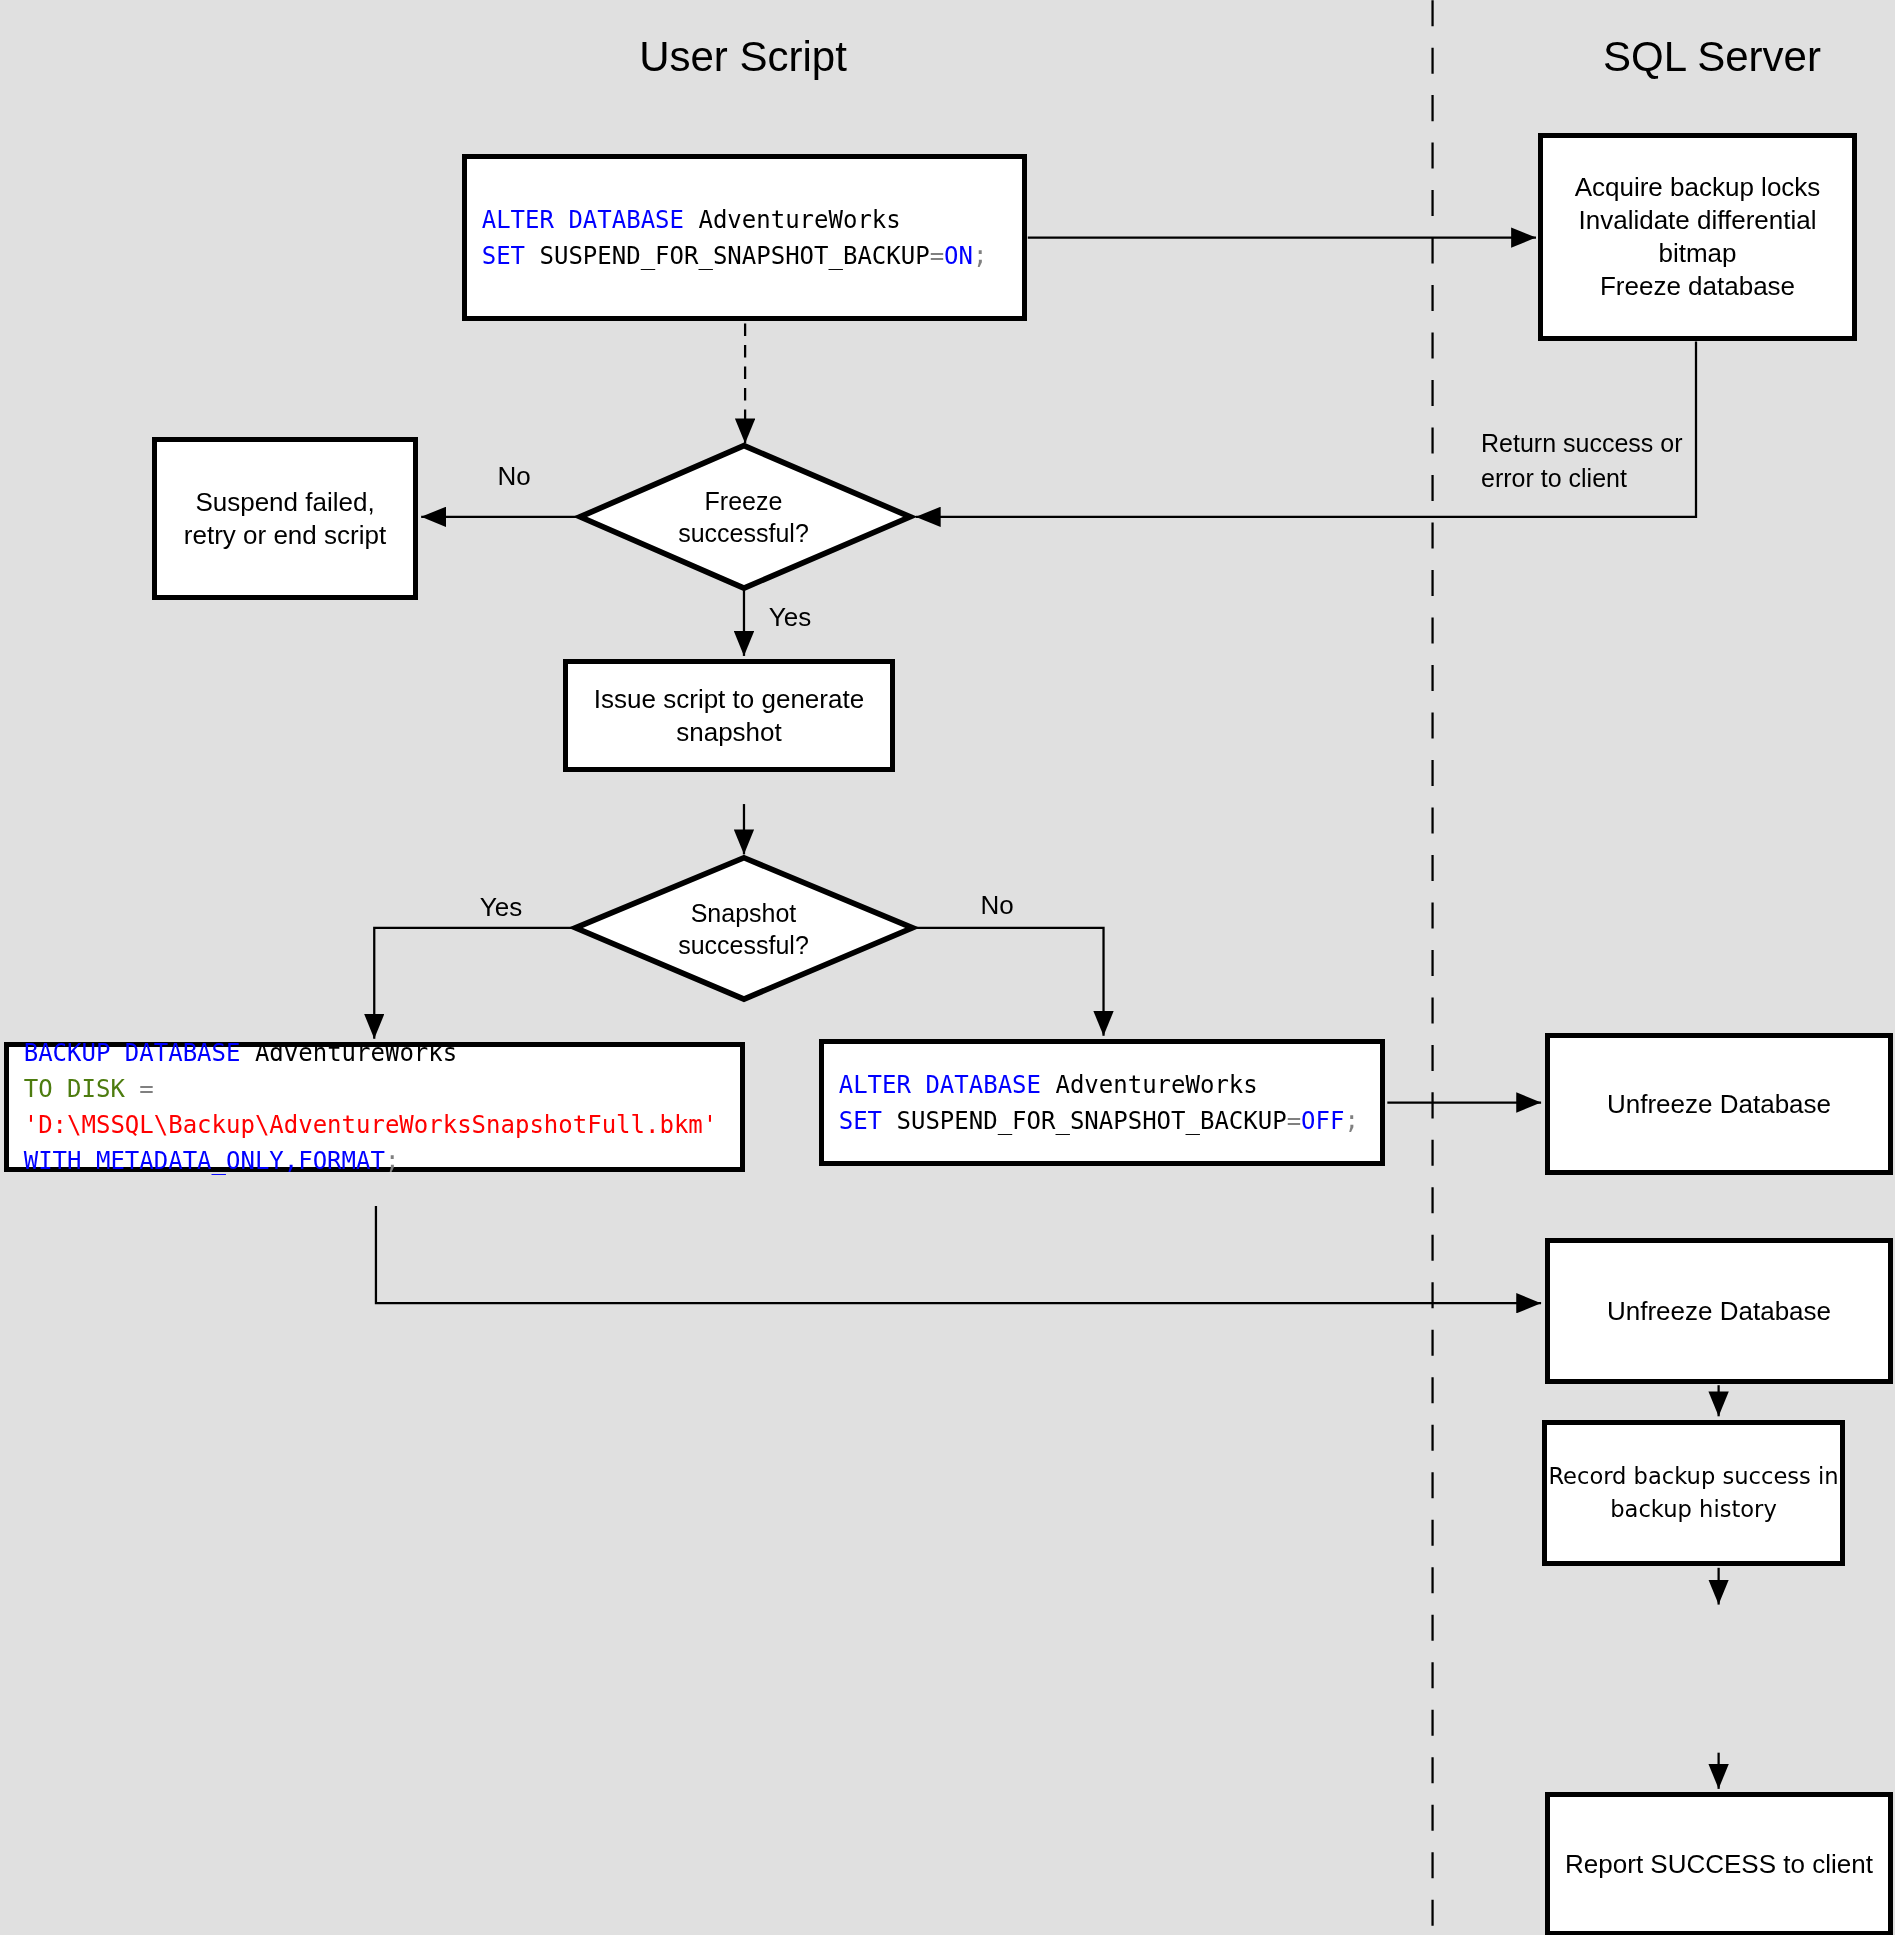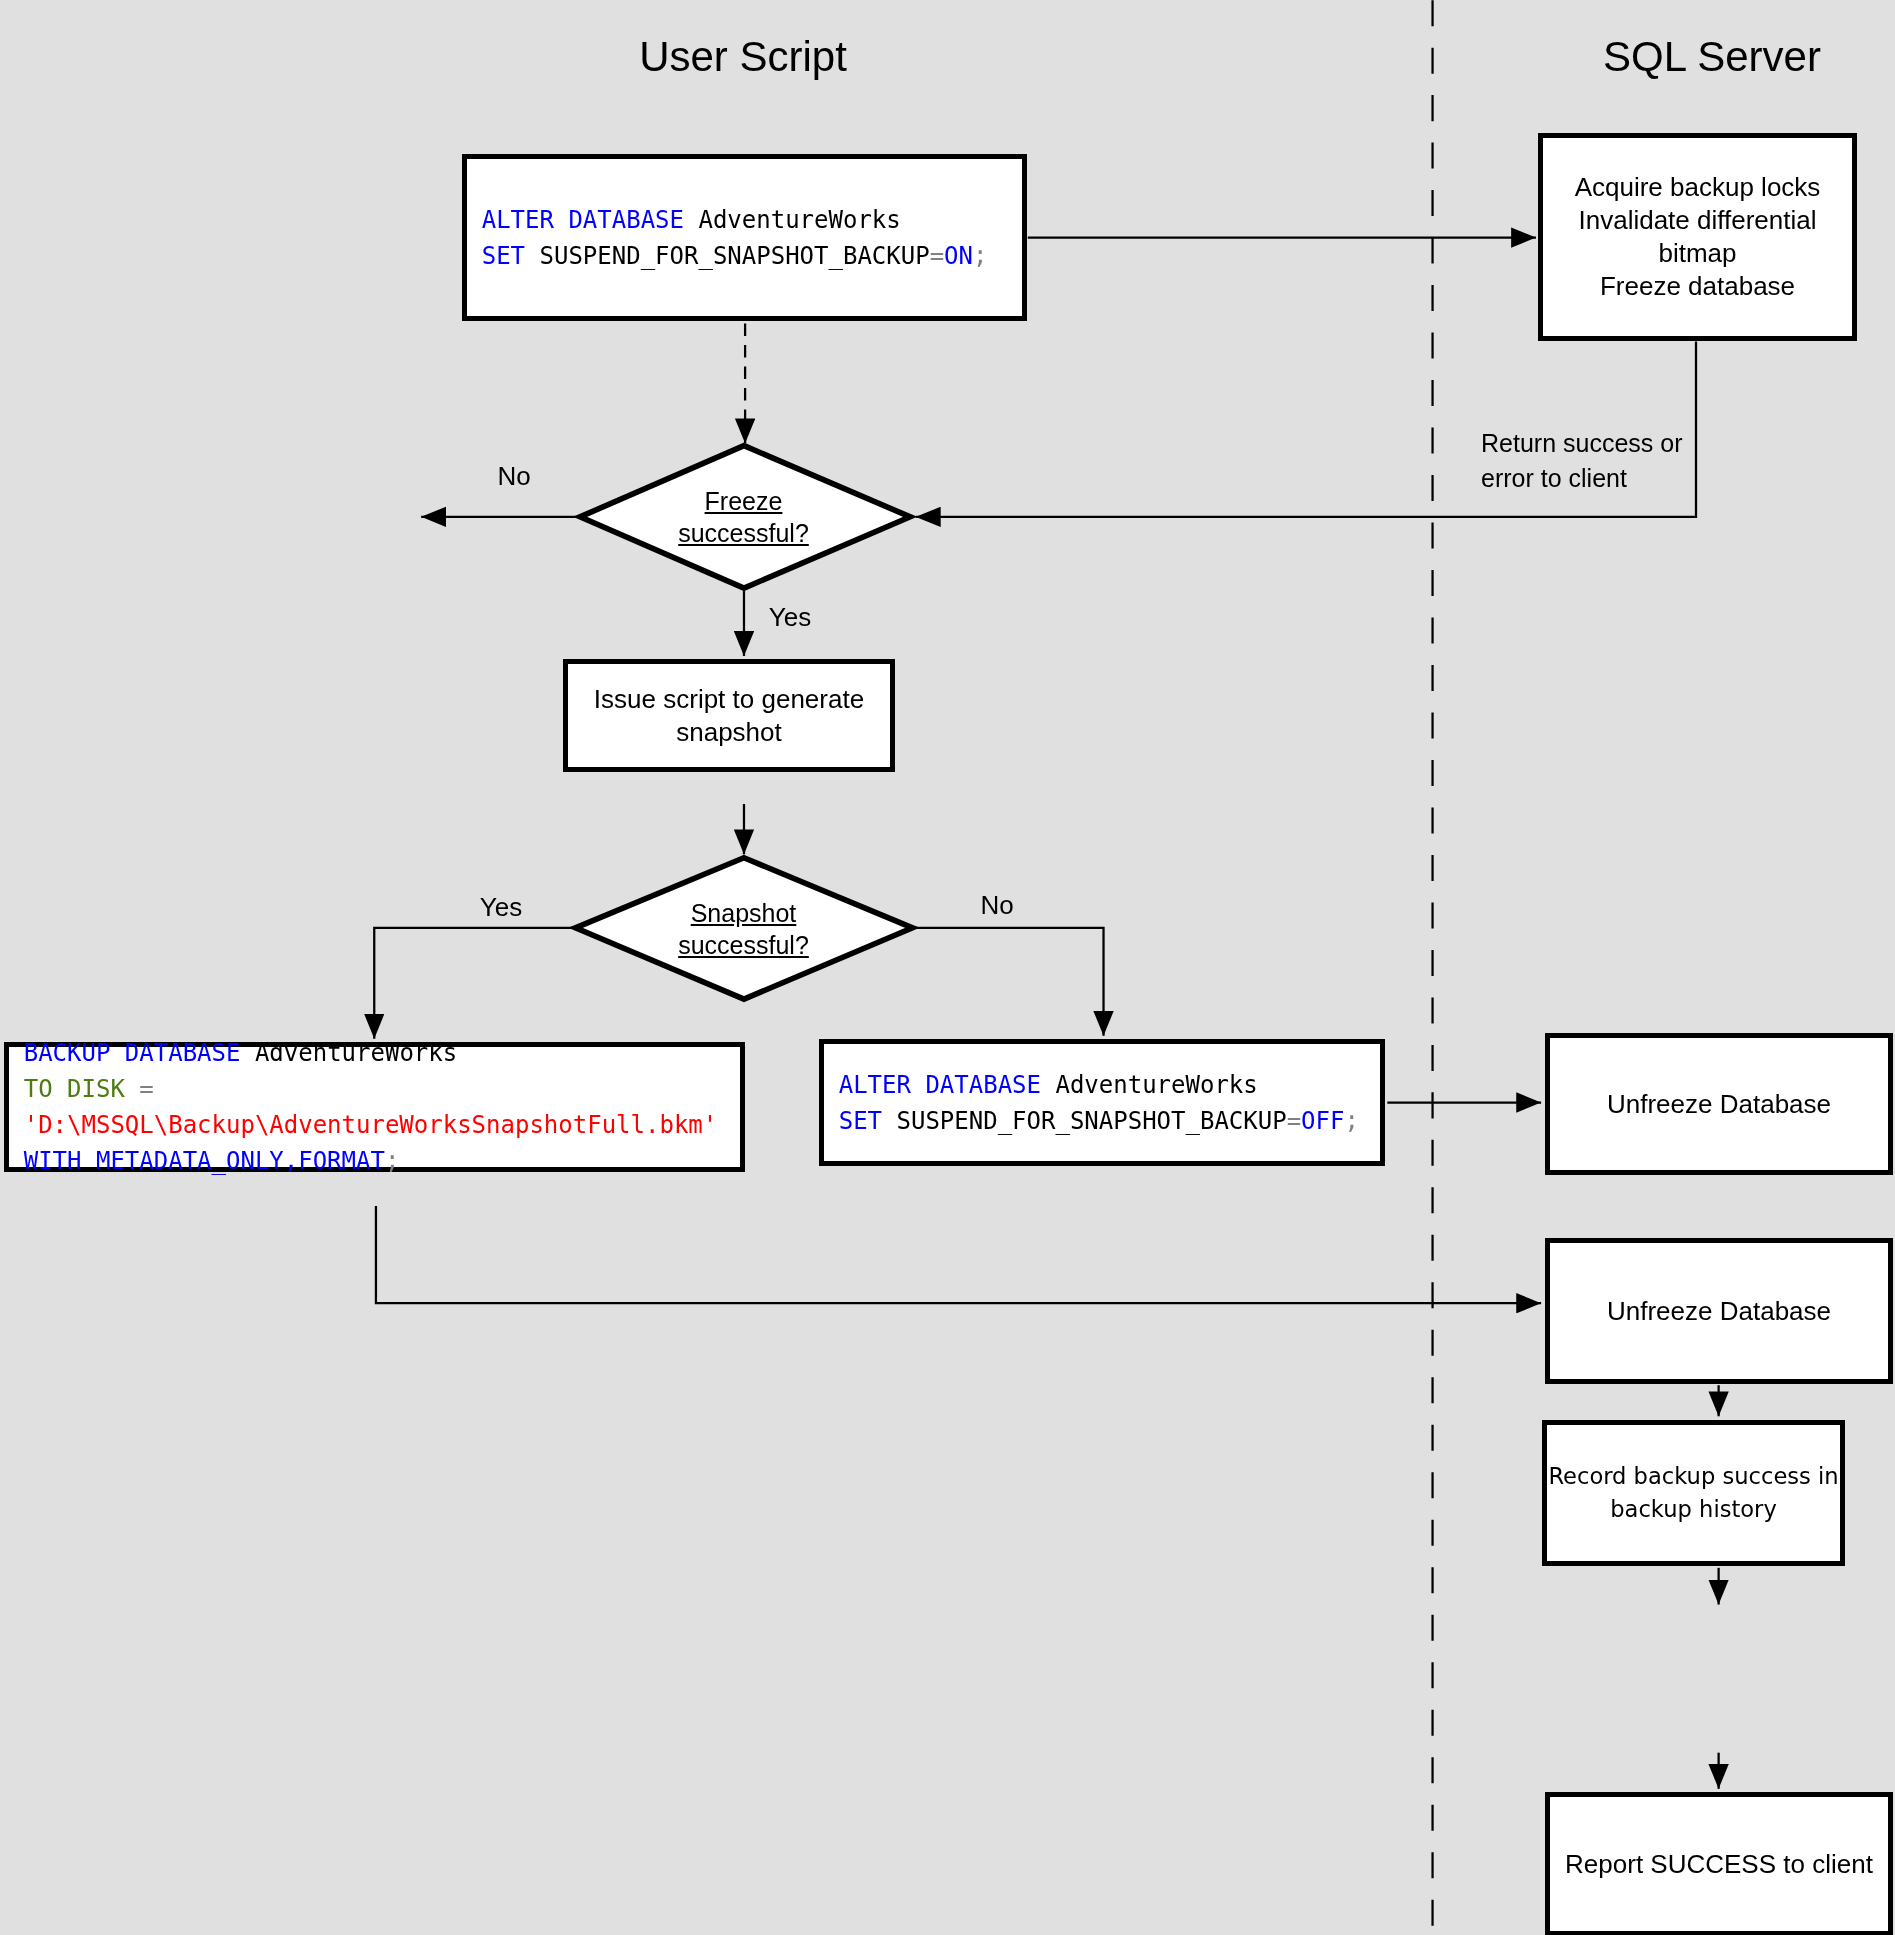--- a/index.html
+++ b/index.html
@@ -15,21 +15,21 @@
 
   .node{position:absolute;box-sizing:border-box;background:#fff;border:5.7px solid #000;
         display:flex;flex-direction:column;justify-content:center;}
   .pbox{align-items:center;text-align:center;}
   .pbox .ln{font-size:26px;line-height:33px;white-space:nowrap;}
   .wide .ln{font-family:"DejaVu Sans",sans-serif;font-size:22.6px;line-height:33px;}
   .code-box{align-items:flex-start;padding-left:14.7px;}
   .code-box .cln{font-family:"DejaVu Sans Mono",monospace;font-size:24px;line-height:36px;white-space:pre;}
 
   .dtext{position:absolute;display:flex;flex-direction:column;align-items:center;text-align:center;}
-  .dtext .ln{font-size:25px;line-height:32px;white-space:nowrap;text-decoration:underline;}
+  .dtext .ln{font-size:25px;line-height:32px;white-space:nowrap;}
 
   .elabel{position:absolute;transform:translate(-50%,-50%);font-size:26px;line-height:29px;white-space:nowrap;}
   .mlabel{position:absolute;font-size:25px;line-height:35px;}
   .mlabel .ln{white-space:nowrap;}
 </style>
 </head>
 <body>
 
 <div class="canvas">
 
@@ -68,20 +68,24 @@
       <div class="cln"><span style="color: rgb(0, 0, 255);">SET</span><span style="color: rgb(0, 0, 0);"> SUSPEND_FOR_SNAPSHOT_BACKUP</span><span style="color: rgb(128, 128, 128);">=</span><span style="color: rgb(0, 0, 255);">ON</span><span style="color: rgb(128, 128, 128);">;</span></div>
     </div>
 
   <div class="node pbox" style="left:1538px;top:133px;width:319px;height:208px">
       <div class="ln">Acquire backup locks</div>
       <div class="ln">Invalidate differential</div>
       <div class="ln">bitmap</div>
       <div class="ln">Freeze database</div>
     </div>
 
+  <div class="node pbox" style="left:152px;top:437px;width:266px;height:163px">
+      <div class="ln">Suspend failed,</div>
+      <div class="ln">retry or end script</div>
+    </div>
 
   <div class="node pbox" style="left:563px;top:659px;width:332px;height:113px">
       <div class="ln">Issue script to generate</div>
       <div class="ln">snapshot</div>
     </div>
 
   <div class="node code-box" style="left:4px;top:1042px;width:741px;height:130px">
       <div class="cln"><span style="color: rgb(0, 0, 255);">BACKUP DATABASE</span><span style="color: rgb(0, 0, 0);"> AdventureWorks</span></div>
       <div class="cln"><span style="color: #4d7c0f;">TO DISK</span><span style="color: rgb(0, 0, 0);"> </span><span style="color: rgb(128, 128, 128);">=</span></div>
       <div class="cln"><span style="color: rgb(255, 0, 0);">'D:\MSSQL\Backup\AdventureWorksSnapshotFull.bkm'</span></div>

